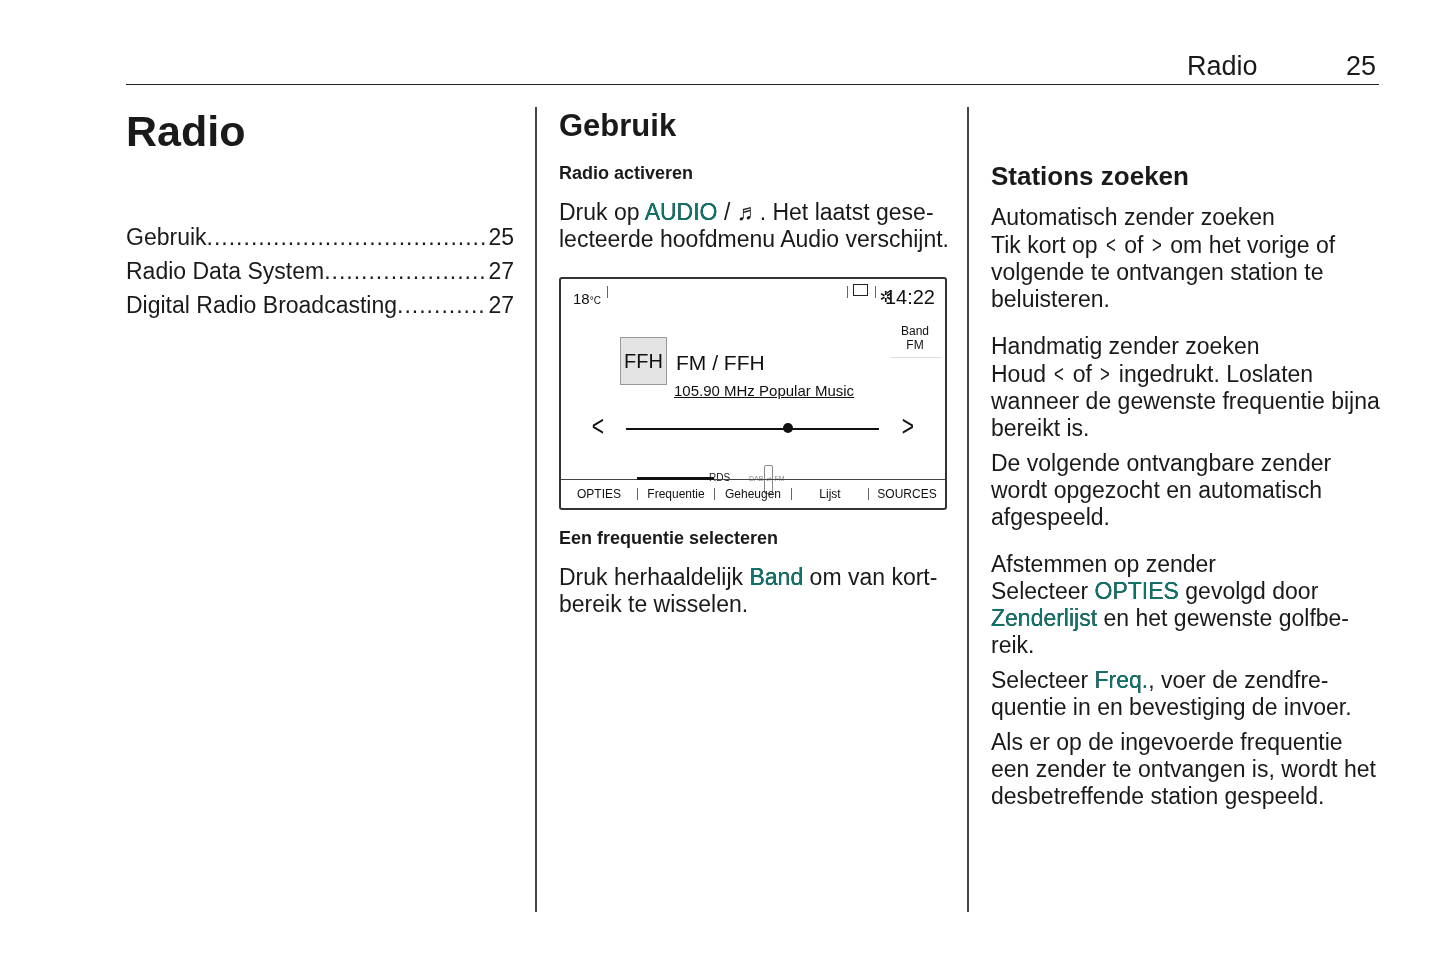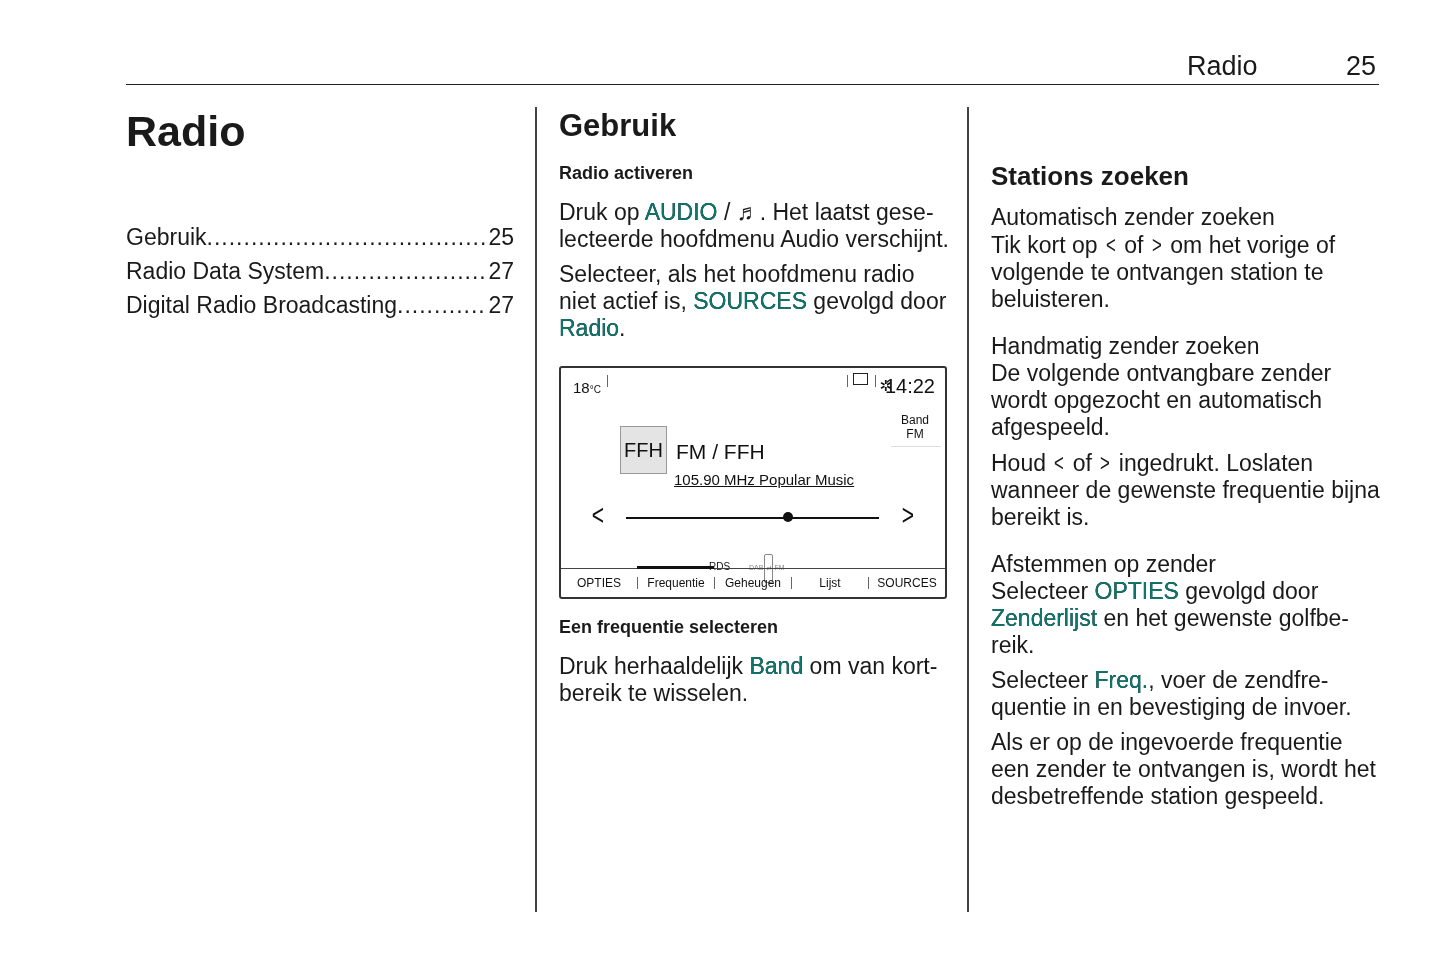--- a/index.html
+++ b/index.html
@@ -96,21 +96,20 @@
       <span class="dots"></span>
       <span class="pg">27</span>
     </div>
   </div>
 </div>
 
 <div class="col col2">
   <h2 class="h2">Gebruik</h2>
   <h3 class="h3">Radio activeren</h3>
   <p><span>Druk op </span><b>AUDIO</b><span> / </span><span>♬</span><span>. Het laatst gese­lecteerde hoofdmenu Audio verschijnt.</span></p>
-  <p><span>Selecteer, als het hoofdmenu radio niet actief is, </span><b>SOURCES</b><span> gevolgd door </span><b>Radio</b><span>.</span></p>
 
   <div class="screen">
     <div class="s-temp"><span>18</span><small>°C</small></div>
     <div class="s-sep" style="left:46px"></div>
     <div class="s-sep" style="right:97px"></div>
     <div class="s-msg"></div>
     <div class="s-sep" style="right:69px"></div>
     <div class="s-gear">✲</div>
     <div class="s-time">14:22</div>
     <div class="s-band">
@@ -149,22 +148,22 @@
 <div class="col col3">
   <h3 class="h3s">Stations zoeken</h3>
 
   <div class="sub-block">
     <div class="h4">Automatisch zender zoeken</div>
     <p><span>Tik kort op </span><span class="chev">&lt;</span><span> of </span><span class="chev">&gt;</span><span> om het vorige of volgende te ontvangen station te beluisteren.</span></p>
   </div>
 
   <div class="sub-block">
     <div class="h4">Handmatig zender zoeken</div>
+    <p><span>Houd </span><span class="chev">&lt;</span><span> of </span><span class="chev">&gt;</span><span> ingedrukt. Loslaten wanneer de gewenste frequentie bijna bereikt is.</span></p>
     <p>De volgende ontvangbare zender wordt opgezocht en automatisch afgespeeld.</p>
-    <p><span>Houd </span><span class="chev">&lt;</span><span> of </span><span class="chev">&gt;</span><span> ingedrukt. Loslaten wanneer de gewenste frequentie bijna bereikt is.</span></p>
   </div>
 
   <div class="sub-block">
     <div class="h4">Afstemmen op zender</div>
     <p><span>Selecteer </span><b>OPTIES</b><span> gevolgd door </span><b>Zenderlijst</b><span> en het gewenste golfbe­reik.</span></p>
     <p><span>Selecteer </span><b>Freq.</b><span>, voer de zendfre­quentie in en bevestiging de invoer.</span></p>
     <p>Als er op de ingevoerde frequentie een zender te ontvangen is, wordt het desbetreffende station gespeeld.</p>
   </div>
 </div>
 

